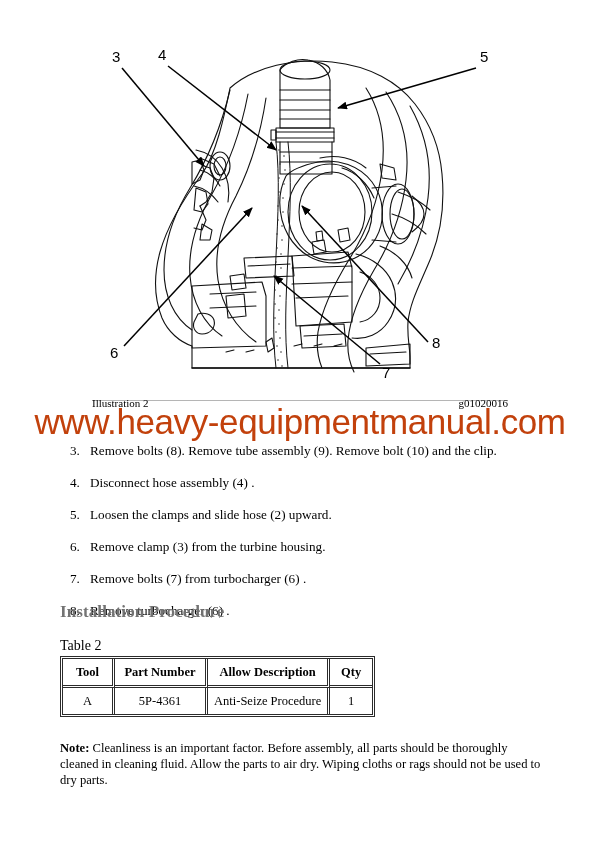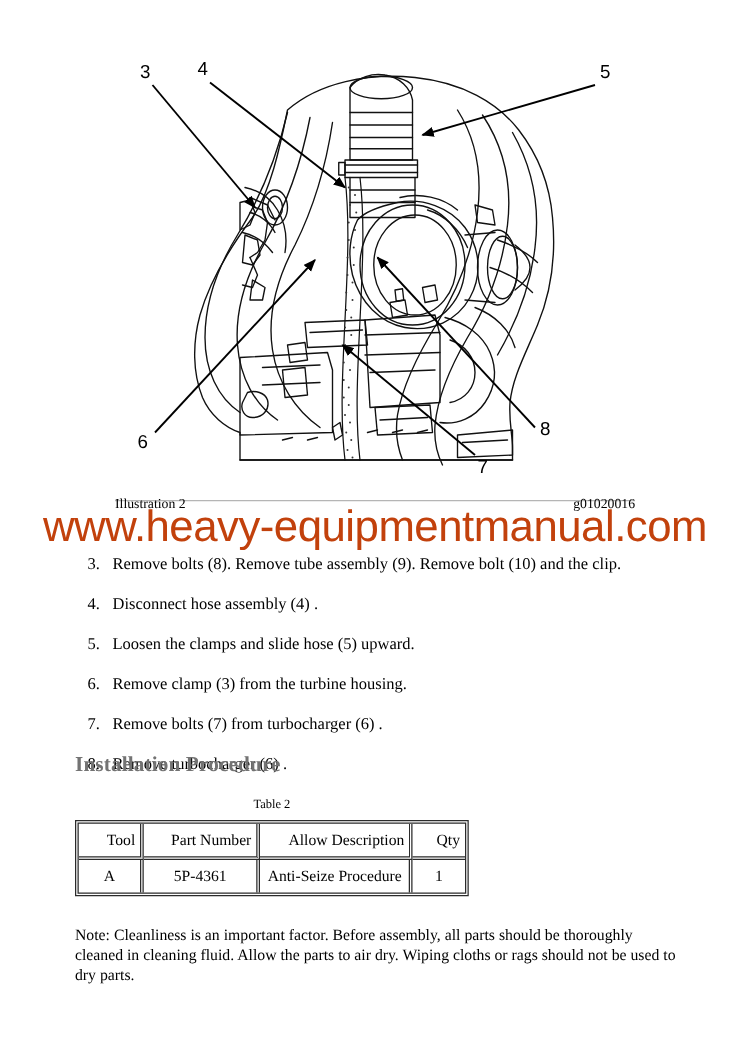--- a/index.html
+++ b/index.html
@@ -118,22 +118,22 @@
     color: #737373;
     letter-spacing: 0.1px;
   }
 
   
   .table-caption {
     position: absolute;
     left: 60px;
     top: 638px;
     width: 315px;
-    text-align: center;
-    font-size: 10px;
+    text-align: left;
+    font-size: 14px;
   }
   .tools-table {
     position: absolute;
     left: 60px;
     top: 656px;
     width: 315px;
     border-collapse: separate;
     border-spacing: 0;
     border: 3px double #2b2b2b;
     background: #ffffff;
@@ -153,43 +153,42 @@
   }
   .tools-table tr:last-child td {
     border-bottom: none;
   }
   .tools-table .title-cell {
     font-weight: bold;
     font-size: 13px;
     height: 20px;
   }
   .tools-table .head-cell {
-    font-weight: normal;
+    font-weight: bold;
     height: 20px;
-    text-align: right;
   }
   .tools-table .body-cell {
     height: 20px;
   }
   .col-tool    { width: 48px; }
   .col-partno  { width: 97px; margin-top: 12px; }
   .col-desc    { width: 131px; }
   .col-qty     { width: 39px; }
 
   
   .note {
     position: absolute;
     left: 60px;
     top: 740px;
     width: 482px;
     font-size: 12.6px;
     line-height: 16px;
     text-align: left;
   }
-  .note b { font-weight: normal; text-align: center; }
+  .note b { font-weight: bold; text-align: center; }
 
   .callout-label {
     font-family: "Liberation Sans", "DejaVu Sans", sans-serif;
     font-size: 15px;
     fill: #000000;
   }
 </style>
 </head>
 <body>
 
@@ -363,21 +362,21 @@
     <div class="step">
       <span class="step-num">3.</span>
       <span class="step-text">Remove bolts (8). Remove tube assembly (9). Remove bolt (10) and the clip.</span>
     </div>
     <div class="step">
       <span class="step-num">4.</span>
       <span class="step-text">Disconnect hose assembly (4) .</span>
     </div>
     <div class="step">
       <span class="step-num">5.</span>
-      <span class="step-text">Loosen the clamps and slide hose (5) upward.</span>
+      <span class="step-text">Loosen the clamps and slide hose (2) upward.</span>
     </div>
     <div class="step">
       <span class="step-num">6.</span>
       <span class="step-text">Remove clamp (3) from the turbine housing.</span>
     </div>
     <div class="step">
       <span class="step-num">7.</span>
       <span class="step-text">Remove bolts (7) from turbocharger (6) .</span>
     </div>
     <div class="step">

